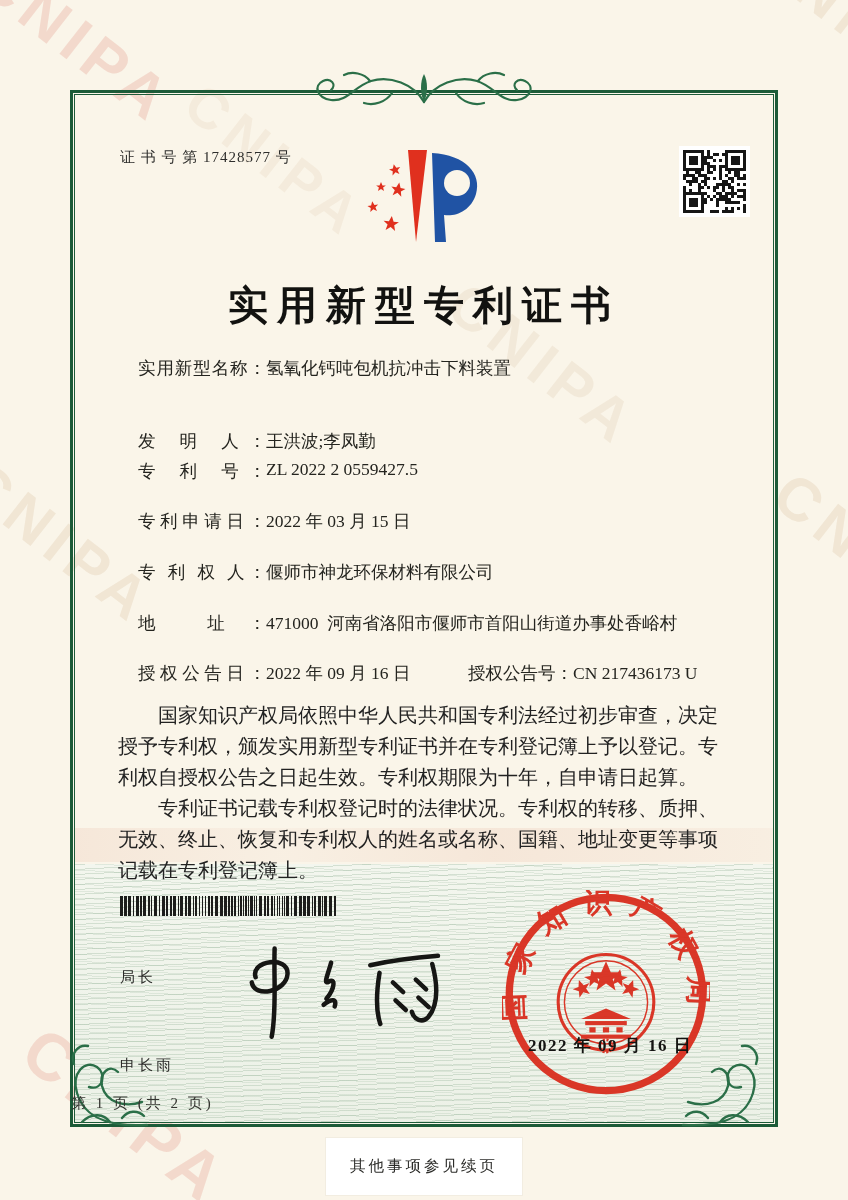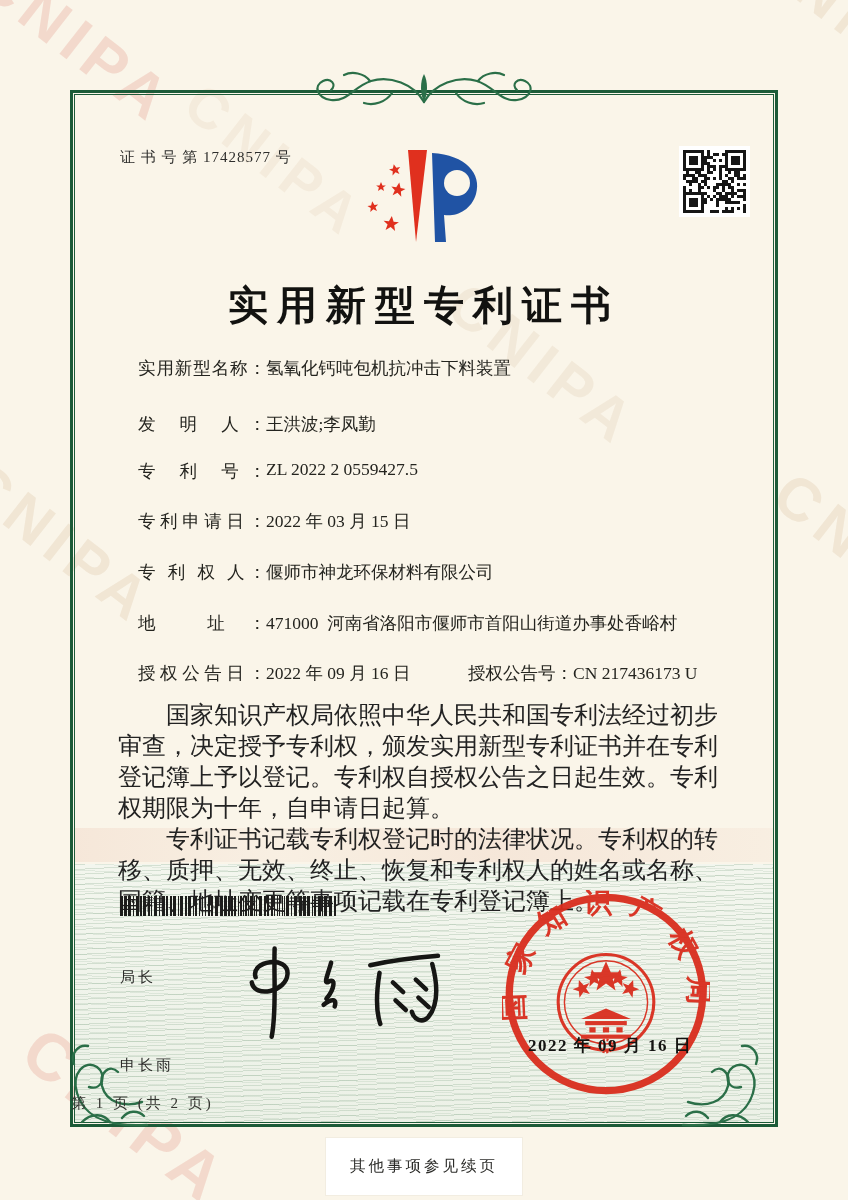--- a/index.html
+++ b/index.html
@@ -46,21 +46,21 @@
   .qr{position:absolute;left:679px;top:146px;width:71px;height:71px;background:#fff;
     padding:4px;box-sizing:border-box;z-index:3;}
   .logo{position:absolute;left:358px;top:142px;z-index:3;}
   .title{position:absolute;left:0;right:0;top:258px;text-align:center;font-size:40px;
     font-weight:bold;letter-spacing:9px;color:#121210;z-index:3;margin-top:20px;}
   .row{position:absolute;left:120px;width:620px;font-size:17.5px;color:#24241f;z-index:3;margin-left:18px;}
   .flabel{display:inline-block;width:128px;text-align:justify;text-align-last:justify;
     vertical-align:top;}
   .fvalue{white-space:pre-wrap;}
   .pair2{position:absolute;left:330px;top:0;white-space:nowrap;}
-  .body-text{position:absolute;left:118px;top:700px;width:616px;font-size:24px;
+  .body-text{position:absolute;left:118px;top:700px;width:616px;font-size:20px;
     line-height:31px;color:#222;z-index:3;}
   .body-text p{margin:0;text-indent:2em;}
   .barcode{position:absolute;left:120px;top:896px;z-index:3;}
   .signer{position:absolute;left:120px;z-index:3;font-size:15px;color:#2a2a28;
     font-family:"Liberation Sans","DejaVu Sans",sans-serif;letter-spacing:3px;}
   .signer.t1{top:968px;}
   .signer.t2{top:1056px;}
   .signature{position:absolute;left:238px;top:932px;z-index:3;transform:rotate(-2deg);}
   .seal{position:absolute;left:502px;top:890px;z-index:4;opacity:.94;}
   .seal-date{position:absolute;left:512px;top:1034px;width:196px;text-align:center;
@@ -370,21 +370,21 @@
     <use href="#st5" transform="translate(15,65) scale(0.95) rotate(-8)"></use>
     <use href="#st5" transform="translate(33,82) scale(1.35) rotate(6)"></use>
   </g>
 </svg>
 
 <div class="title">实用新型专利证书</div>
 
 <div class="row" style="top:356px">
   <span class="flabel">实用新型名称：</span><span class="fvalue">氢氧化钙吨包机抗冲击下料装置</span>
 </div>
-<div class="row" style="top:412px">
+<div class="row" style="top:429px">
   <span class="flabel">发 明 人：</span><span class="fvalue">王洪波;李凤勤</span>
 </div>
 <div class="row" style="top:459px">
   <span class="flabel">专 利 号：</span><span class="fvalue">ZL 2022 2 0559427.5</span>
 </div>
 <div class="row" style="top:509px">
   <span class="flabel">专利申请日：</span><span class="fvalue">2022 年 03 月 15 日</span>
 </div>
 <div class="row" style="top:560px">
   <span class="flabel">专 利 权 人：</span><span class="fvalue">偃师市神龙环保材料有限公司</span>

